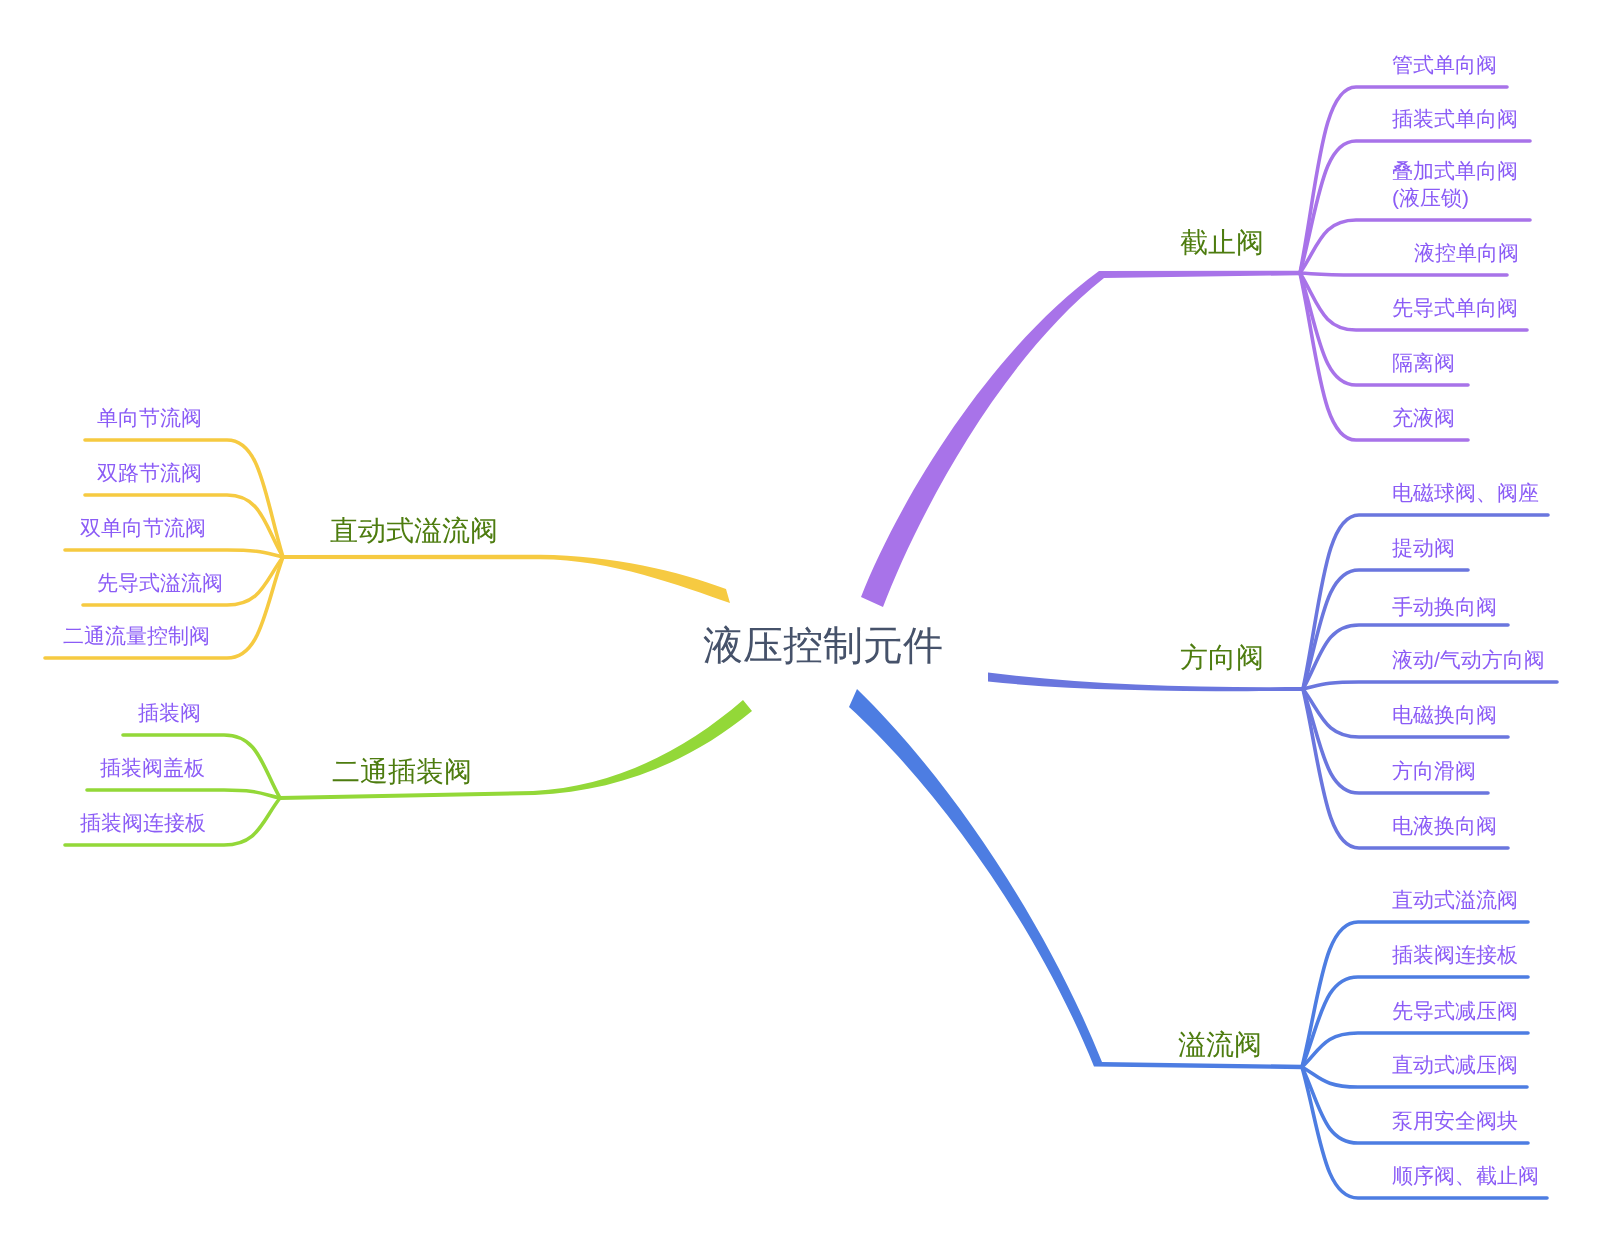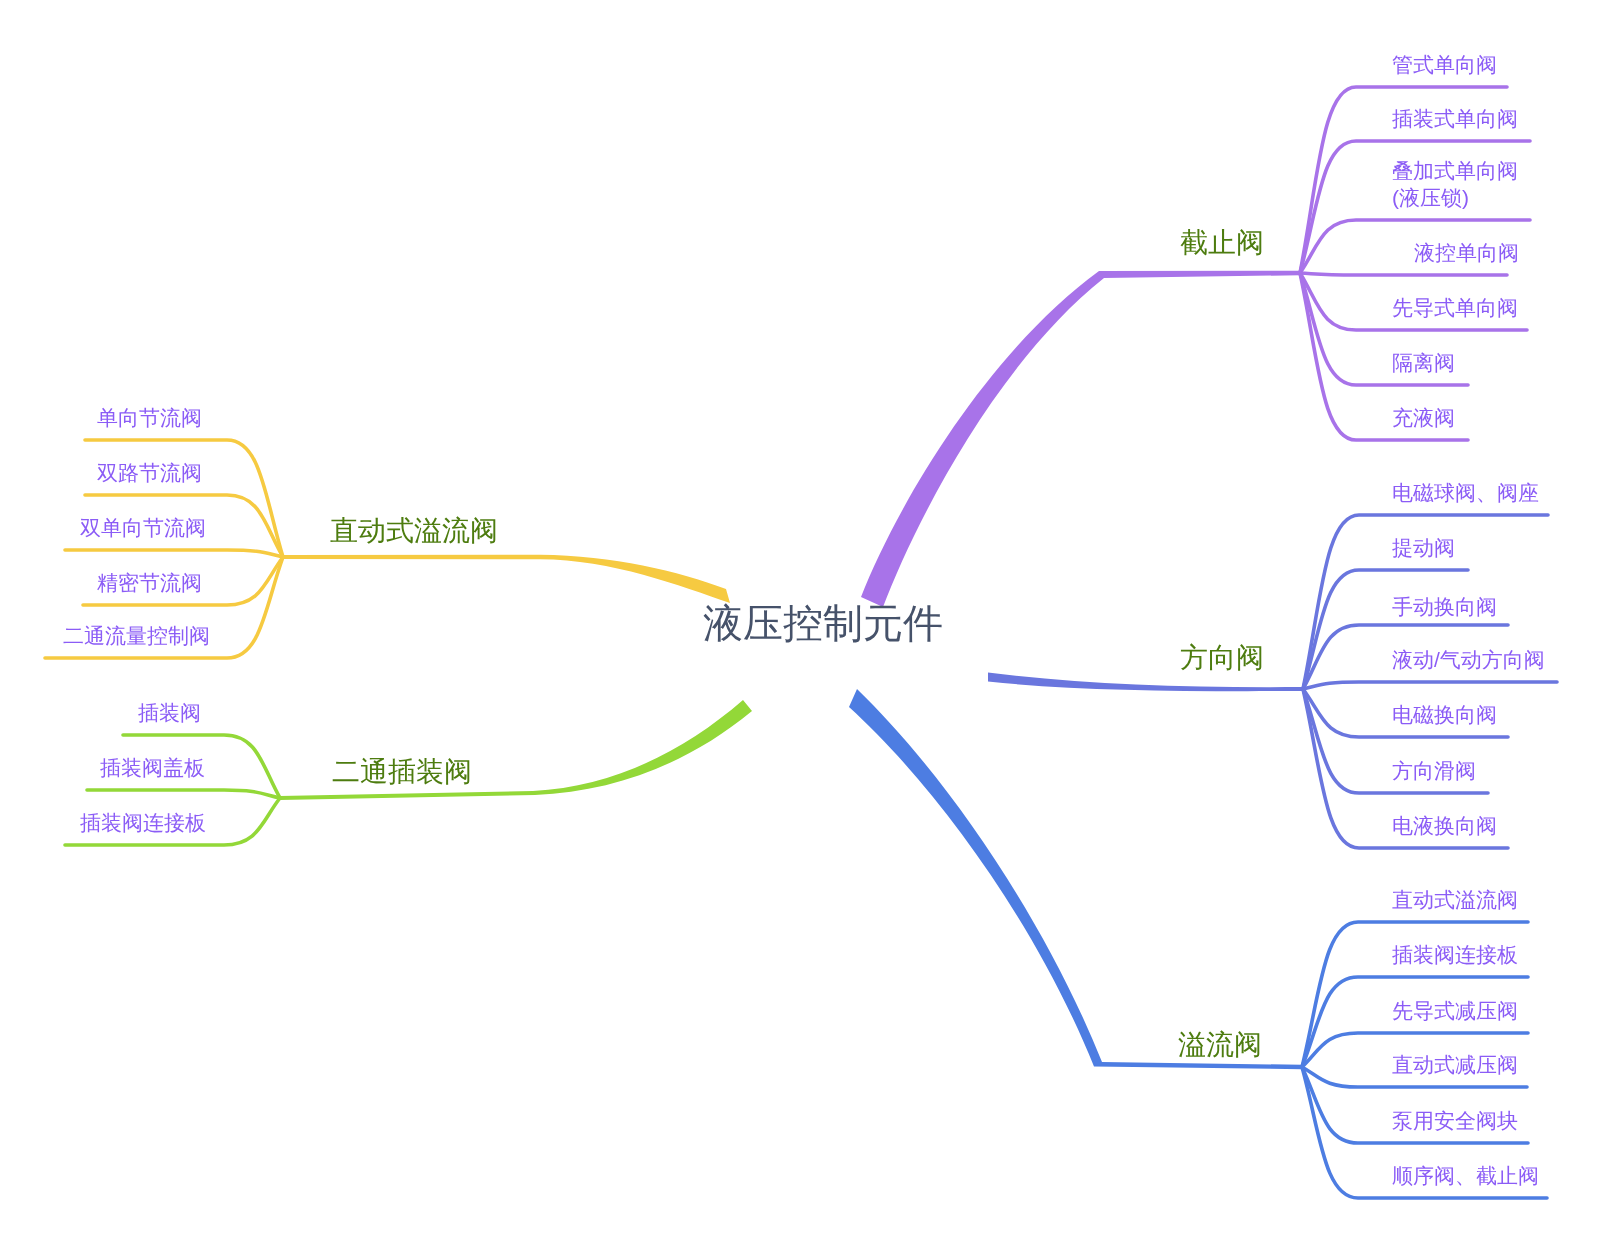--- a/index.html
+++ b/index.html
@@ -86,21 +86,21 @@
     </g>
 
     <g>
       <path d="M 280 796 L 533 791 C 612 787, 683 752, 743 700 L 752 711 C 689 763, 616 791.5, 535 795 L 280 800 Z" fill="#93d838"></path>
       <path fill="none" stroke-width="3.6" stroke-linecap="round" d="M 280 798 C 262 766, 258 735, 224 735 L 123 735" stroke="#93d838"></path>
       <path fill="none" stroke-width="3.6" stroke-linecap="round" d="M 280 798 C 262 794, 258 790, 224 790 L 87 790" stroke="#93d838"></path>
       <path fill="none" stroke-width="3.6" stroke-linecap="round" d="M 280 798 C 262 821, 258 845, 224 845 L 65 845" stroke="#93d838"></path>
     </g>
   </svg>
 
-  <div class="central" style="left:703px; top:600px;">液压控制元件</div>
+  <div class="central" style="left:703px; top:622px;">液压控制元件</div>
 
   <div class="blbl" style="left:1180px; top:227px;">截止阀</div>
   <div class="blbl" style="left:1180px; top:642px;">方向阀</div>
   <div class="blbl" style="left:1178px; top:1029px;">溢流阀</div>
   <div class="blbl" style="left:330px; top:515px;">直动式溢流阀</div>
   <div class="blbl" style="left:332px; top:756px;">二通插装阀</div>
 
   <div class="lbl" style="left:1392px; top:51px;">管式单向阀</div>
   <div class="lbl" style="left:1392px; top:105px;">插装式单向阀</div>
   <div class="lbl" style="left:1392px; top:157px;">叠加式单向阀
@@ -121,20 +121,20 @@
   <div class="lbl" style="left:1392px; top:886px;">直动式溢流阀</div>
   <div class="lbl" style="left:1392px; top:941px;">插装阀连接板</div>
   <div class="lbl" style="left:1392px; top:997px;">先导式减压阀</div>
   <div class="lbl" style="left:1392px; top:1051px;">直动式减压阀</div>
   <div class="lbl" style="left:1392px; top:1107px;">泵用安全阀块</div>
   <div class="lbl" style="left:1392px; top:1162px;">顺序阀、截止阀</div>
 
   <div class="lbl" style="left:97px; top:404px;">单向节流阀</div>
   <div class="lbl" style="left:97px; top:459px;">双路节流阀</div>
   <div class="lbl" style="left:80px; top:514px;">双单向节流阀</div>
-  <div class="lbl" style="left:97px; top:569px;">精密节流阀</div>
+  <div class="lbl" style="left:97px; top:569px;">先导式溢流阀</div>
   <div class="lbl" style="left:63px; top:622px;">二通流量控制阀</div>
 
   <div class="lbl" style="left:138px; top:699px;">插装阀</div>
   <div class="lbl" style="left:100px; top:754px;">插装阀盖板</div>
   <div class="lbl" style="left:80px; top:809px;">插装阀连接板</div>
 
 </div>
 
 </body></html>

